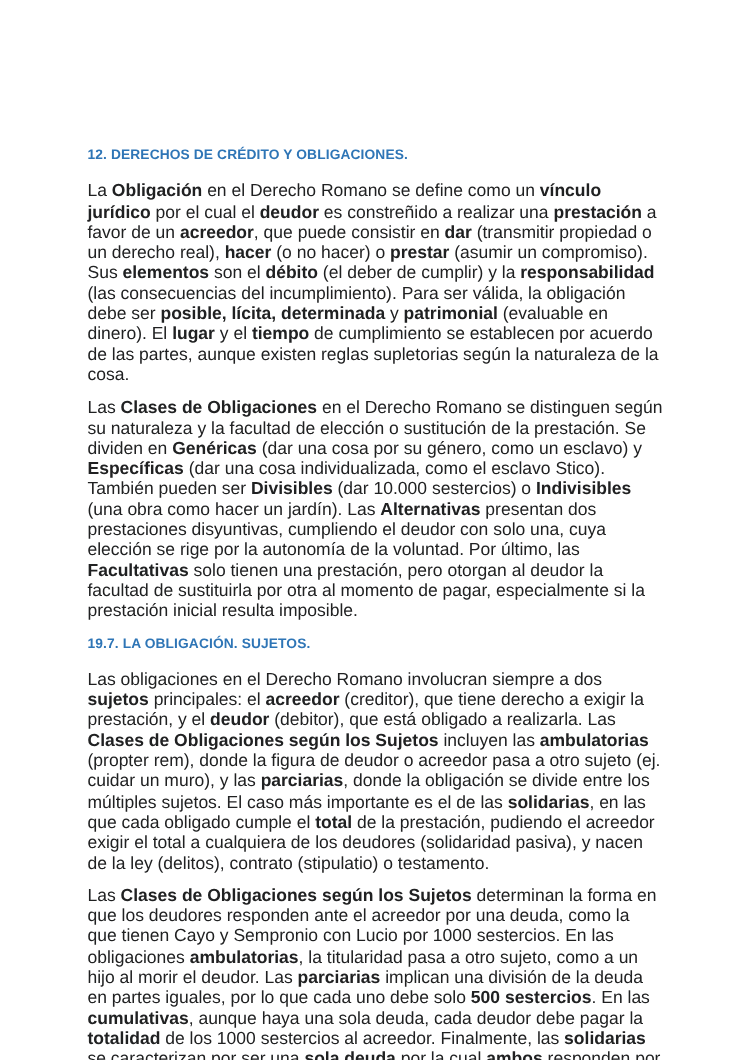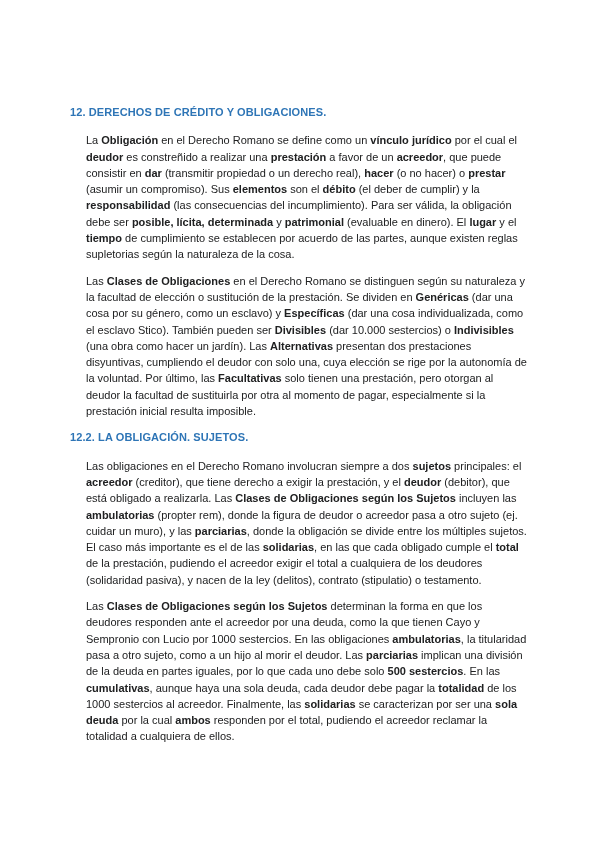--- a/index.html
+++ b/index.html
@@ -23,37 +23,37 @@
     }
     .doc-heading {
       color: var(--heading-color, #2e75b6);
       font-size: 11px;
       font-weight: bold;
       line-height: 16.3px;
       margin: 10px 0 12px 0;
       letter-spacing: 0.1px;
     }
     .doc-heading:first-child {
-      margin-top: 0;
+      margin-top: 12px;
     }
     .doc-paragraph {
       color: var(--text-color, #202122);
-      font-size: 11px;
+      font-size: 14px;
       line-height: 16.3px;
-      margin: 0 0 10px 16px;
+      margin: 0 0 10px 0;
       text-align: left;
     }
     .run-bold { font-weight: bold; }
     .run-italic { }
   </style>
 </head>
 <body>
 
 <div class="page">
   <div id="doc-body">
       <h2 class="doc-heading">12. DERECHOS DE CRÉDITO Y OBLIGACIONES.</h2>
       <p class="doc-paragraph"><span>La </span><span class="run-bold">Obligación</span><span> en el Derecho Romano se define como un </span><span class="run-bold">vínculo jurídico</span><span> por el cual el </span><span class="run-bold">deudor</span><span> es constreñido a realizar una </span><span class="run-bold">prestación</span><span> a favor de un </span><span class="run-bold">acreedor</span><span>, que puede consistir en </span><span class="run-bold">dar</span><span> (transmitir propiedad o un derecho real), </span><span class="run-bold">hacer</span><span> (o no hacer) o </span><span class="run-bold">prestar</span><span> (asumir un compromiso). Sus </span><span class="run-bold">elementos</span><span> son el </span><span class="run-bold">débito</span><span> (el deber de cumplir) y la </span><span class="run-bold">responsabilidad</span><span> (las consecuencias del incumplimiento). Para ser válida, la obligación debe ser </span><span class="run-bold">posible, lícita, determinada</span><span> y </span><span class="run-bold">patrimonial</span><span> (evaluable en dinero). El </span><span class="run-bold">lugar</span><span> y el </span><span class="run-bold">tiempo</span><span> de cumplimiento se establecen por acuerdo de las partes, aunque existen reglas supletorias según la naturaleza de la cosa.</span></p>
       <p class="doc-paragraph"><span>Las </span><span class="run-bold">Clases de Obligaciones</span><span> en el Derecho Romano se distinguen según su naturaleza y la facultad de elección o sustitución de la prestación. Se dividen en </span><span class="run-bold">Genéricas</span><span> (dar una cosa por su género, como un esclavo) y </span><span class="run-bold">Específicas</span><span> (dar una cosa individualizada, como el esclavo Stico). También pueden ser </span><span class="run-bold">Divisibles</span><span> (dar 10.000 sestercios) o </span><span class="run-bold">Indivisibles</span><span> (una obra como hacer un jardín). Las </span><span class="run-bold">Alternativas</span><span> presentan dos prestaciones disyuntivas, cumpliendo el deudor con solo una, cuya elección se rige por la autonomía de la voluntad. Por último, las </span><span class="run-bold">Facultativas</span><span> solo tienen una prestación, pero otorgan al deudor la facultad de sustituirla por otra al momento de pagar, especialmente si la prestación inicial resulta imposible.</span></p>
-      <h2 class="doc-heading">12.2. LA OBLIGACIÓN. SUJETOS.</h2>
+      <h2 class="doc-heading">19.7. LA OBLIGACIÓN. SUJETOS.</h2>
       <p class="doc-paragraph"><span>Las obligaciones en el Derecho Romano involucran siempre a dos </span><span class="run-bold">sujetos</span><span> principales: el </span><span class="run-bold">acreedor</span><span> (</span><span class="run-italic">creditor</span><span>), que tiene derecho a exigir la prestación, y el </span><span class="run-bold">deudor</span><span> (</span><span class="run-italic">debitor</span><span>), que está obligado a realizarla. Las </span><span class="run-bold">Clases de Obligaciones según los Sujetos</span><span> incluyen las </span><span class="run-bold">ambulatorias</span><span> (</span><span class="run-italic">propter rem</span><span>), donde la figura de deudor o acreedor pasa a otro sujeto (ej. cuidar un muro), y las </span><span class="run-bold">parciarias</span><span>, donde la obligación se divide entre los múltiples sujetos. El caso más importante es el de las </span><span class="run-bold">solidarias</span><span>, en las que cada obligado cumple el </span><span class="run-bold">total</span><span> de la prestación, pudiendo el acreedor exigir el total a cualquiera de los deudores (solidaridad pasiva), y nacen de la ley (delitos), contrato (</span><span class="run-italic">stipulatio</span><span>) o testamento.</span></p>
       <p class="doc-paragraph"><span>Las </span><span class="run-bold">Clases de Obligaciones según los Sujetos</span><span> determinan la forma en que los deudores responden ante el acreedor por una deuda, como la que tienen Cayo y Sempronio con Lucio por 1000 sestercios. En las obligaciones </span><span class="run-bold">ambulatorias</span><span>, la titularidad pasa a otro sujeto, como a un hijo al morir el deudor. Las </span><span class="run-bold">parciarias</span><span> implican una división de la deuda en partes iguales, por lo que cada uno debe solo </span><span class="run-bold">500 sestercios</span><span>. En las </span><span class="run-bold">cumulativas</span><span>, aunque haya una sola deuda, cada deudor debe pagar la </span><span class="run-bold">totalidad</span><span> de los 1000 sestercios al acreedor. Finalmente, las </span><span class="run-bold">solidarias</span><span> se caracterizan por ser una </span><span class="run-bold">sola deuda</span><span> por la cual </span><span class="run-bold">ambos</span><span> responden por el total, pudiendo el acreedor reclamar la totalidad a cualquiera de ellos.</span></p>
     </div>
 </div>
 
 </body></html>

